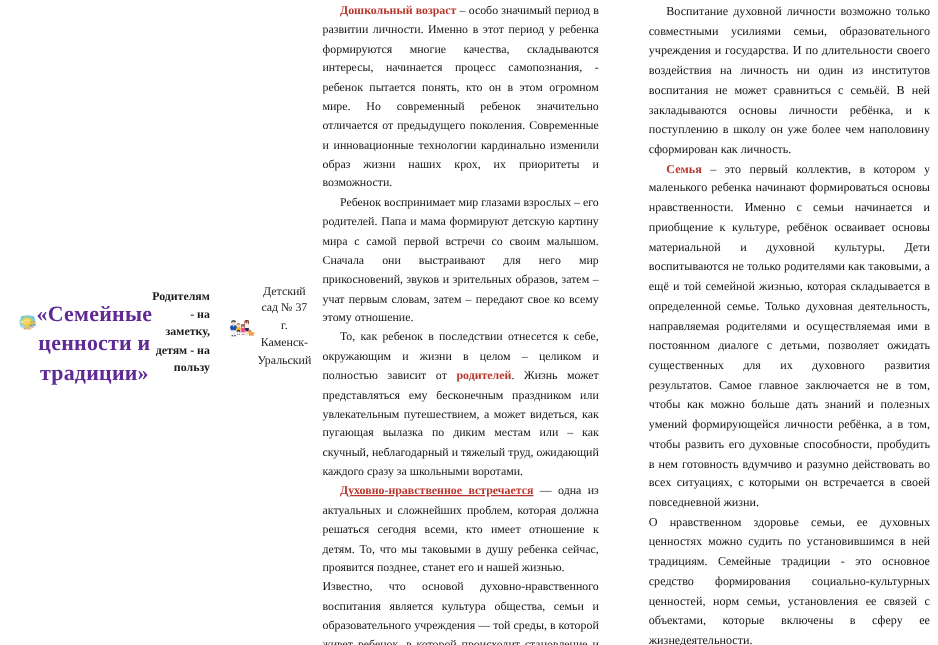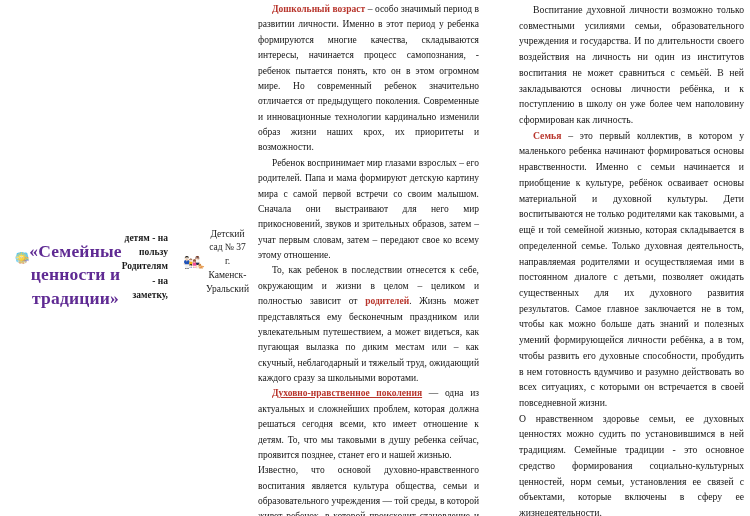--- a/index.html
+++ b/index.html
@@ -257,22 +257,22 @@
               <circle cx="-3.2" cy="0" r="2.4" fill="#e8423a"></circle>
             <circle cx="0" cy="0" r="1.6" fill="#fff2b8"></circle>
           </g>
         </g>
       </svg>
     </div>
 
     <div class="cover-title">«Семейные ценности и традиции»</div>
 
     <div class="cover-subtitle">
+      <div>Родителям - на заметку,</div>
       <div>детям - на пользу</div>
-      <div>Родителям - на заметку,</div>
     </div>
 
     <div class="family-art">
       <svg viewBox="0 0 252 148" xmlns="http://www.w3.org/2000/svg">
 
         <g>
 
           <path d="M34 84 h34 l2 46 h-13 l-4 -30 -4 30 h-13 z" fill="#f2f2f2" stroke="#cfcfcf" stroke-width="1"></path>
 
           <ellipse cx="41" cy="132" rx="9" ry="4.5" fill="#1b1b1b"></ellipse>
@@ -427,21 +427,21 @@
     </div>
   </div>
 
   <div class="col-mid">
     <p class="indent"><span class="hl-red">Дошкольный возраст</span><span> – особо значимый период в развитии личности. Именно в этот период у ребенка формируются многие качества, складываются интересы, начинается процесс самопознания, - ребенок пытается понять, кто он в этом огромном мире. Но современный ребенок значительно отличается от предыдущего поколения. Современные и инновационные технологии кардинально изменили образ жизни наших крох, их приоритеты и возможности.</span></p>
 
     <p class="indent">Ребенок воспринимает мир глазами взрослых – его родителей. Папа и мама формируют детскую картину мира с самой первой встречи со своим малышом. Сначала они выстраивают для него мир прикосновений, звуков и зрительных образов, затем – учат первым словам, затем – передают свое ко всему этому отношение.</p>
 
     <p class="indent"><span>То, как ребенок в последствии отнесется к себе, окружающим и жизни в целом – целиком и полностью зависит от </span><span class="hl-red">родителей</span><span>. Жизнь может представляться ему бесконечным праздником или увлекательным путешествием, а может видеться, как пугающая вылазка по диким местам или – как скучный, неблагодарный и тяжелый труд, ожидающий каждого сразу за школьными воротами.</span></p>
 
-    <p class="indent"><span class="hl-red-underline">Духовно-нравственное поколения</span><span> — одна из актуальных и сложнейших проблем, которая должна решаться сегодня всеми, кто имеет отношение к детям. То, что мы таковыми в душу ребенка сейчас, проявится позднее, станет его и нашей жизнью.</span></p>
+    <p class="indent"><span class="hl-red-underline">Духовно-нравственное встречается</span><span> — одна из актуальных и сложнейших проблем, которая должна решаться сегодня всеми, кто имеет отношение к детям. То, что мы таковыми в душу ребенка сейчас, проявится позднее, станет его и нашей жизнью.</span></p>
 
     <p class="no-indent">Известно, что основой духовно-нравственного воспитания является культура общества, семьи и образовательного учреждения — той среды, в которой живет ребенок, в которой происходит становление и развитие.</p>
   </div>
 
   <div class="col-right">
     <p class="indent">Воспитание духовной личности возможно только совместными усилиями семьи, образовательного учреждения и государства. И по длительности своего воздействия на личность ни один из институтов воспитания не может сравниться с семьёй. В ней закладываются основы личности ребёнка, и к поступлению в школу он уже более чем наполовину сформирован как личность.</p>
 
     <p class="indent"><span class="hl-red">Семья</span><span> – это первый коллектив, в котором у маленького ребенка начинают формироваться основы нравственности. Именно с семьи начинается и приобщение к культуре, ребёнок осваивает основы материальной и духовной культуры. Дети воспитываются не только родителями как таковыми, а ещё и той семейной жизнью, которая складывается в определенной семье. Только духовная деятельность, направляемая родителями и осуществляемая ими в постоянном диалоге с детьми, позволяет ожидать существенных для их духовного развития результатов. Самое главное заключается не в том, чтобы как можно больше дать знаний и полезных умений формирующейся личности ребёнка, а в том, чтобы развить его духовные способности, пробудить в нем готовность вдумчиво и разумно действовать во всех ситуациях, с которыми он встречается в своей повседневной жизни.</span></p>
 
     <p class="no-indent">О нравственном здоровье семьи, ее духовных ценностях можно судить по установившимся в ней традициям. Семейные традиции - это основное средство формирования социально-культурных ценностей, норм семьи, установления ее связей с объектами, которые включены в сферу ее жизнедеятельности.</p>

